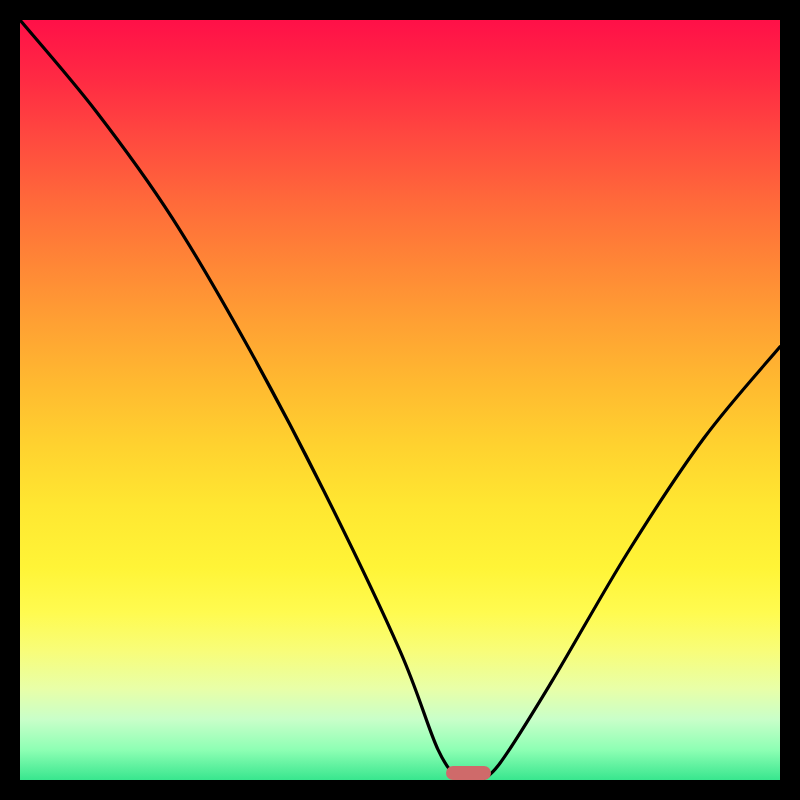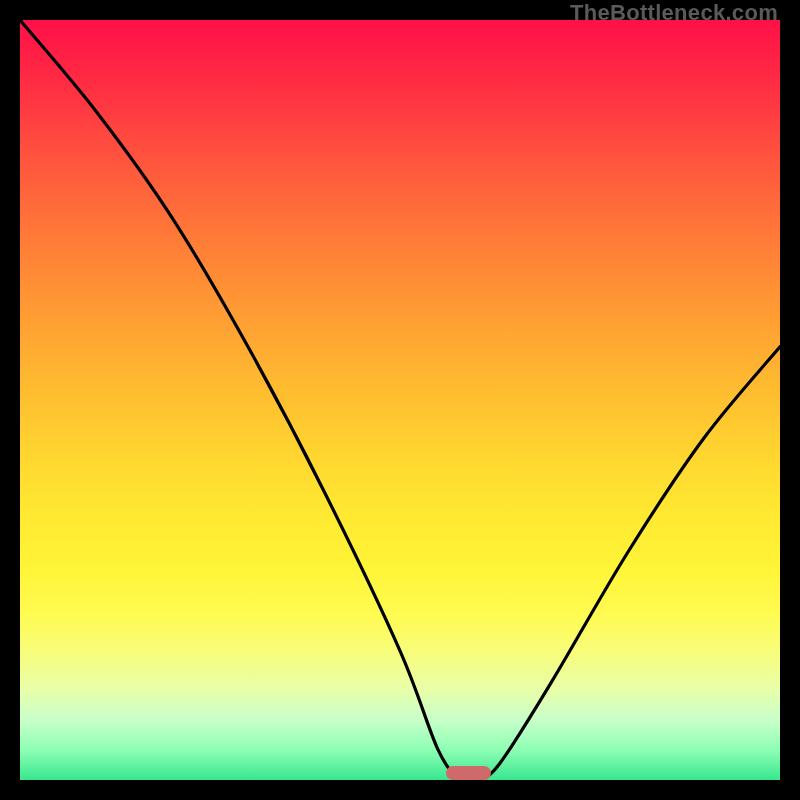--- a/index.html
+++ b/index.html
@@ -63,20 +63,19 @@
     width: 50px;
     height: 14px;
     background: #cf6a6a;
     border-radius: 7px;
   }
 </style>
 </head>
 <body>
 
 <div class="chart-container">
-  <div class="watermark">TheBottleneck.com</div>
   <div class="plot-area">
     <svg class="curve" viewBox="0 0 760 760" preserveAspectRatio="none">
       <path id="curve-path" d="M 0.0 0.0 C 12.7 15.2, 50.7 58.3, 76.0 91.2 C 101.3 124.1, 126.7 158.3, 152.0 197.6 C 177.3 236.9, 202.7 281.2, 228.0 326.8 C 253.3 372.4, 278.7 420.5, 304.0 471.2 C 329.3 521.9, 361.0 587.7, 380.0 630.8 C 399.0 673.9, 407.9 708.1, 418.0 729.6 C 428.1 751.1, 434.5 754.9, 440.8 760.0 C 447.1 765.1, 449.7 762.5, 456.0 760.0 C 462.3 757.5, 466.1 761.3, 478.8 744.8 C 491.5 728.3, 510.5 696.7, 532.0 661.2 C 553.5 625.7, 582.7 572.5, 608.0 532.0 C 633.3 491.5, 658.7 452.2, 684.0 418.0 C 709.3 383.8, 747.3 342.0, 760.0 326.8" stroke="#000000" stroke-width="3.2" fill="none" stroke-linecap="round" stroke-linejoin="round"></path>
     </svg>
     <div class="marker" id="opt-marker" style="left: 425.6px; width: 45.6px; bottom: 0px; background: rgb(207, 106, 106);"></div>
   </div>
 </div>
 
 </body></html>

